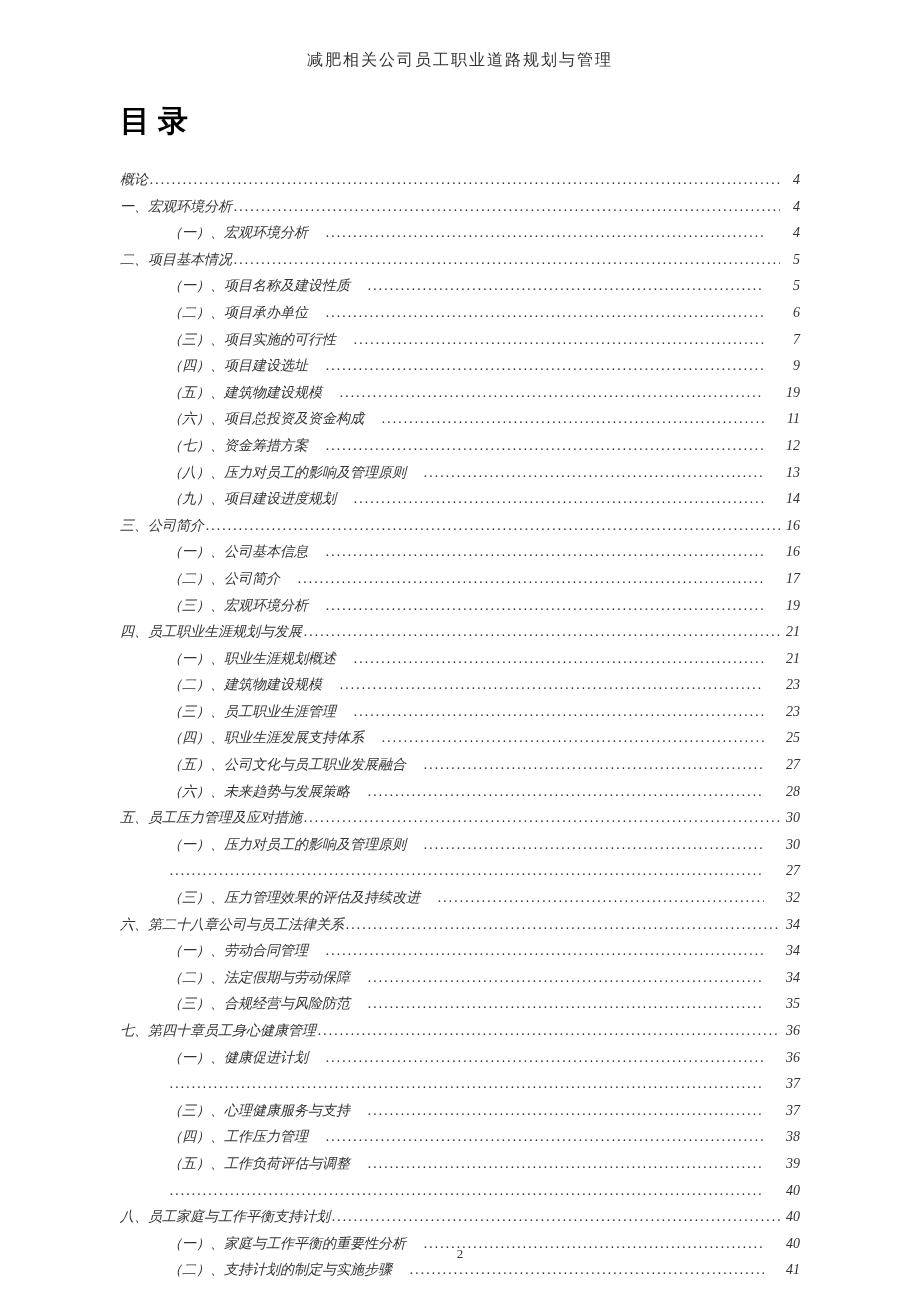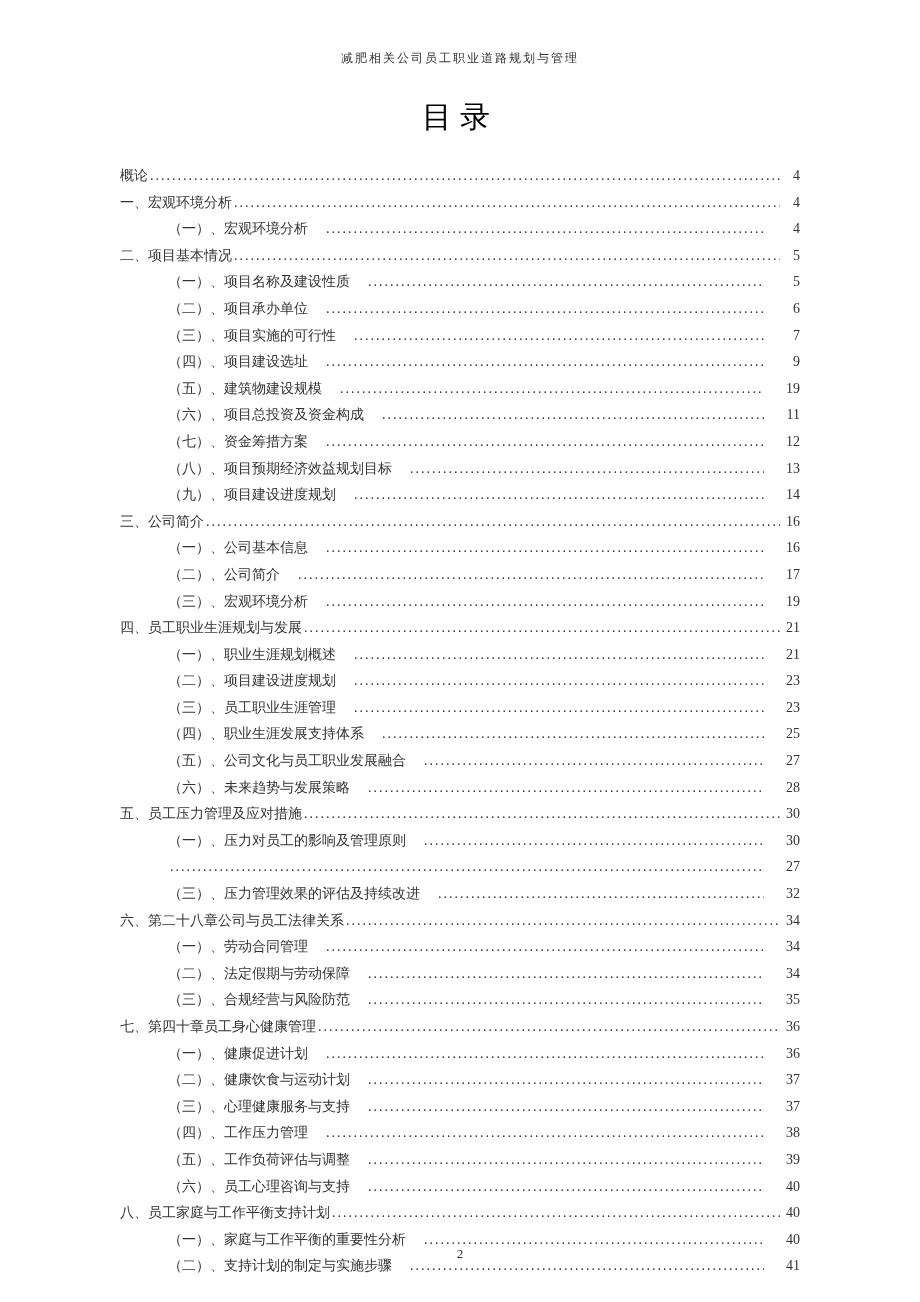--- a/index.html
+++ b/index.html
@@ -10,42 +10,43 @@
     body {
       background: #ffffff;
       font-family: "SimSun", "宋体", serif;
       width: 920px;
       height: 1302px;
       position: relative;
       padding: 50px 120px 40px 120px;
     }
     .header-title {
       text-align: center;
-      font-size: 12px;
+      font-size: 16px;
       letter-spacing: 2px;
       color: #333;
       margin-bottom: 30px;
     }
     .main-title {
-      text-align: center;
+      text-align: left;
       font-size: 30px;
-      font-weight: normal;
+      font-weight: bold;
       letter-spacing: 8px;
       color: #000;
       margin-bottom: 25px;
     }
     .toc {
       font-size: 14px;
       line-height: 1.9;
       color: #333;
     }
     .toc-row {
       display: flex;
       align-items: baseline;
       white-space: nowrap;
+      font-style: italic;
     }
     .toc-row.level-0 {
       padding-left: 0;
     }
     .toc-row.level-1 {
       padding-left: 48px;
       gap: 16px;
     }
     .toc-label {
       flex-shrink: 0;
@@ -132,21 +133,21 @@
       <span class="toc-label">（六）、项目总投资及资金构成</span>
       <span class="toc-dots"></span>
       <span class="toc-page">11</span>
     </div>
     <div class="toc-row level-1">
       <span class="toc-label">（七）、资金筹措方案</span>
       <span class="toc-dots"></span>
       <span class="toc-page">12</span>
     </div>
     <div class="toc-row level-1">
-      <span class="toc-label">（八）、项目预期经济效益规划目标</span>
+      <span class="toc-label">（八）、压力对员工的影响及管理原则</span>
       <span class="toc-dots"></span>
       <span class="toc-page">13</span>
     </div>
     <div class="toc-row level-1">
       <span class="toc-label">（九）、项目建设进度规划</span>
       <span class="toc-dots"></span>
       <span class="toc-page">14</span>
     </div>
     <div class="toc-row level-0">
       <span class="toc-label">三、公司简介</span>
@@ -172,21 +173,21 @@
       <span class="toc-label">四、员工职业生涯规划与发展</span>
       <span class="toc-dots"></span>
       <span class="toc-page">21</span>
     </div>
     <div class="toc-row level-1">
       <span class="toc-label">（一）、职业生涯规划概述</span>
       <span class="toc-dots"></span>
       <span class="toc-page">21</span>
     </div>
     <div class="toc-row level-1">
-      <span class="toc-label">（二）、项目建设进度规划</span>
+      <span class="toc-label">（二）、建筑物建设规模</span>
       <span class="toc-dots"></span>
       <span class="toc-page">23</span>
     </div>
     <div class="toc-row level-1">
       <span class="toc-label">（三）、员工职业生涯管理</span>
       <span class="toc-dots"></span>
       <span class="toc-page">23</span>
     </div>
     <div class="toc-row level-1">
       <span class="toc-label">（四）、职业生涯发展支持体系</span>
@@ -246,41 +247,39 @@
       <span class="toc-label">七、第四十章员工身心健康管理</span>
       <span class="toc-dots"></span>
       <span class="toc-page">36</span>
     </div>
     <div class="toc-row level-1">
       <span class="toc-label">（一）、健康促进计划</span>
       <span class="toc-dots"></span>
       <span class="toc-page">36</span>
     </div>
     <div class="toc-row level-1">
-      <span class="toc-label">（二）、健康饮食与运动计划</span>
       <span class="toc-dots"></span>
       <span class="toc-page">37</span>
     </div>
     <div class="toc-row level-1">
       <span class="toc-label">（三）、心理健康服务与支持</span>
       <span class="toc-dots"></span>
       <span class="toc-page">37</span>
     </div>
     <div class="toc-row level-1">
       <span class="toc-label">（四）、工作压力管理</span>
       <span class="toc-dots"></span>
       <span class="toc-page">38</span>
     </div>
     <div class="toc-row level-1">
       <span class="toc-label">（五）、工作负荷评估与调整</span>
       <span class="toc-dots"></span>
       <span class="toc-page">39</span>
     </div>
     <div class="toc-row level-1">
-      <span class="toc-label">（六）、员工心理咨询与支持</span>
       <span class="toc-dots"></span>
       <span class="toc-page">40</span>
     </div>
     <div class="toc-row level-0">
       <span class="toc-label">八、员工家庭与工作平衡支持计划</span>
       <span class="toc-dots"></span>
       <span class="toc-page">40</span>
     </div>
     <div class="toc-row level-1">
       <span class="toc-label">（一）、家庭与工作平衡的重要性分析</span>

